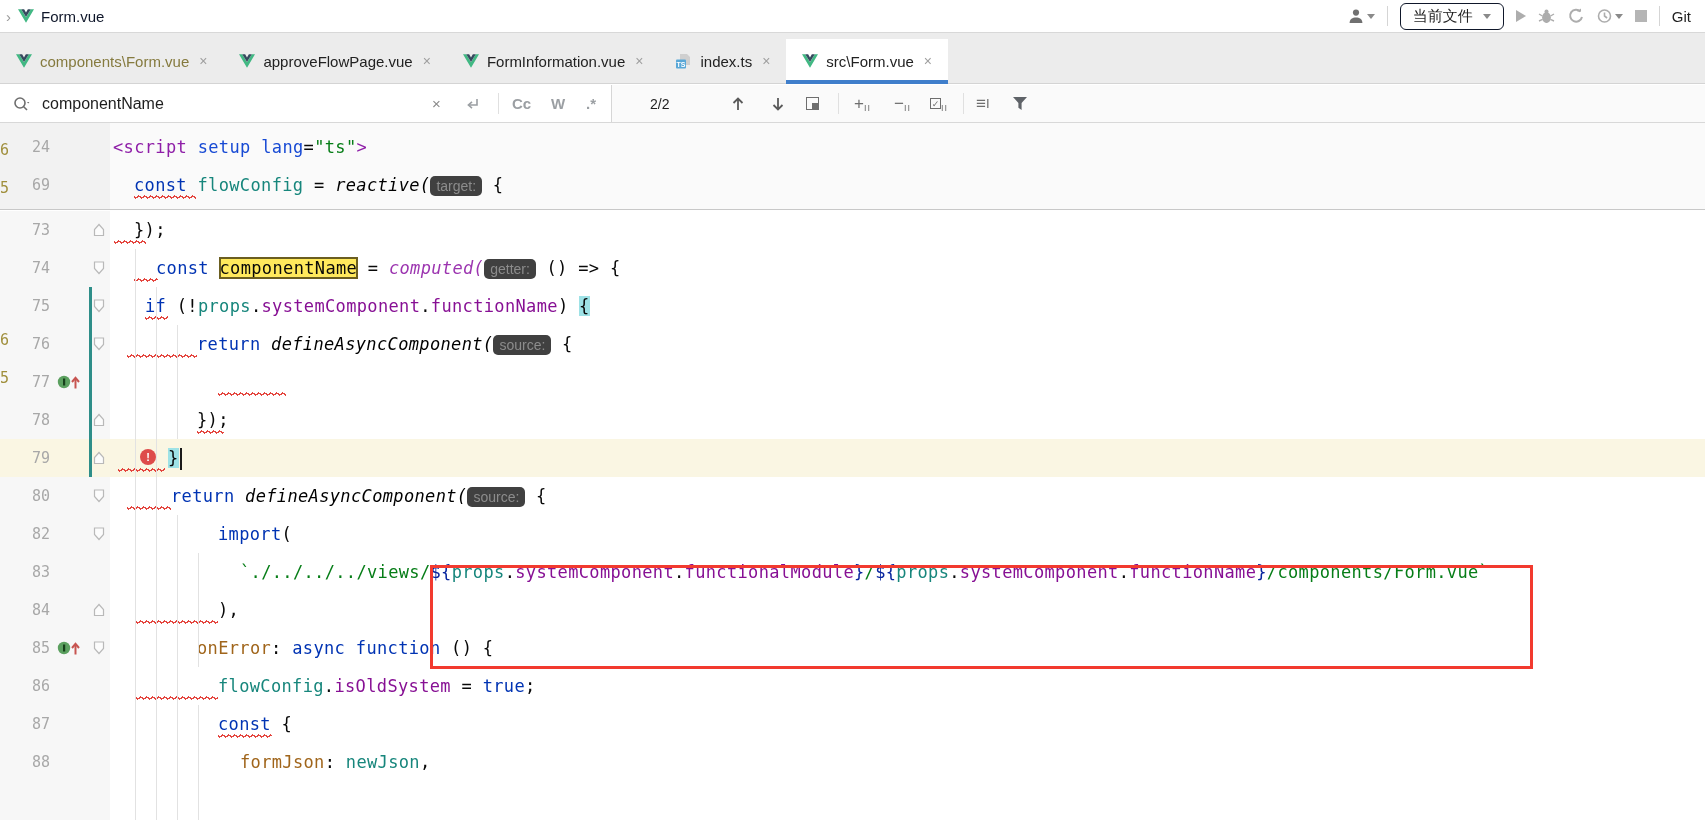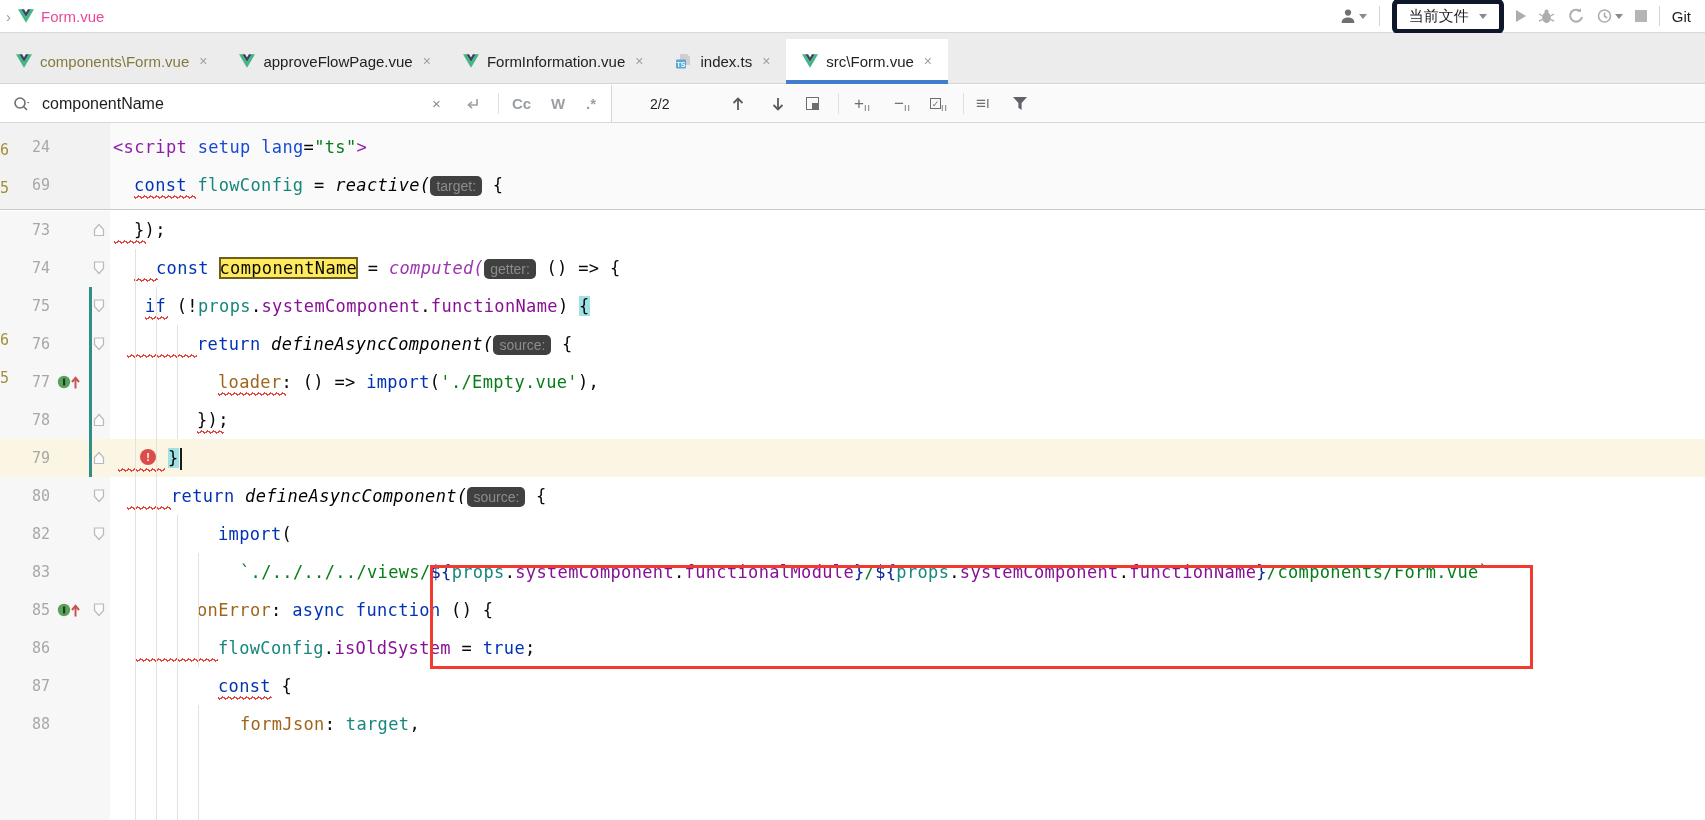--- a/index.html
+++ b/index.html
@@ -5,27 +5,27 @@
   * { margin:0; padding:0; box-sizing:border-box; }
   html,body { width:1705px; height:820px; overflow:hidden; background:#fff;
     font-family:"Liberation Sans", sans-serif; }
   #app { position:relative; width:1705px; height:820px; background:#fff; }
 
   
   #titlebar { position:absolute; left:0; top:0; width:1705px; height:33px;
     background:#FFFFFF; border-bottom:1px solid #D8D8D8; }
   .tb-left { position:absolute; left:6px; top:0; height:32px; display:flex; align-items:center; gap:7px; }
   .crumb-chev { color:#9A9A9A; font-size:15px; }
-  .tb-file { font-size:15px; color:#ec4899; }
+  .tb-file { font-size:15px; color:#0f172a; }
   .tb-right { position:absolute; right:14px; top:0; height:32px; display:flex; align-items:center; gap:12px; }
   .ghost-ico { display:inline-flex; align-items:center; gap:2px; }
   .caret-down { width:0; height:0; border-left:4px solid transparent; border-right:4px solid transparent;
     border-top:5px solid #8A8A8A; display:inline-block; }
   .v-div { width:1px; height:20px; background:#D5D5D5; }
-  .combo { display:inline-flex; align-items:center; gap:10px; border:5px solid #0f172a; border-radius:6px;
+  .combo { display:inline-flex; align-items:center; gap:10px; border:1px solid #0f172a; border-radius:6px;
     background:#fff; padding:3px 12px; font-size:15px; color:#1F1F1F; }
   .play-tri { width:0; height:0; border-top:6px solid transparent; border-bottom:6px solid transparent;
     border-left:10px solid #ADADAD; display:inline-block; }
   .stop-sq { width:12px; height:12px; background:#B5B5B5; display:inline-block; }
   .git-label { font-size:15px; color:#1F1F1F; }
 
   
   #tabbar { position:absolute; left:0; top:33px; width:1705px; height:51px; background:#ECECEC;
     border-bottom:1px solid #D4D4D4; display:flex; align-items:flex-end; }
   .tab { position:relative; height:44px; display:flex; align-items:center; gap:8px; padding:0 16px;
@@ -332,21 +332,20 @@
       <div class="crow">
         <span class="lnum">77</span>
         <span class="impl-ico">
           <svg width="26" height="18" viewBox="0 0 26 18">
             <circle cx="8" cy="9" r="6.2" fill="#5BA05F"></circle>
             <rect x="7" y="5.5" width="2.2" height="7" fill="#17401B"></rect>
             <path d="M19.5 15.5V6" stroke="#C75450" stroke-width="2" fill="none"></path>
             <path d="M16 9 19.5 4.8 23 9" stroke="#C75450" stroke-width="2" fill="none"></path>
           </svg>
         </span>
-        <span class="tok-line" style="left: 218px;"><span class="tk obj">loader</span><span class="tk plain">: () =&gt; </span><span class="tk kw">import</span><span class="tk plain">(</span><span class="tk str">'./Empty.vue'</span><span class="tk plain">),</span></span>
         <div class="wavy" style="left: 218px; width: 68px;"></div>
       </div>
       <div class="crow">
         <span class="lnum">78</span>
         <span class="fold-ico">
           <svg width="12" height="14" viewBox="0 0 12 14">
             <polygon points="6,1.5 10.5,6.5 10.5,12.5 1.5,12.5 1.5,6.5" fill="#FCFCFC" stroke="#B9B9B9" stroke-width="1.2"></polygon>
           </svg>
         </span>
         <span class="tok-line" style="left: 197px;"><span class="tk plain">});</span></span>
@@ -378,20 +377,30 @@
         <span class="fold-ico">
           <svg width="12" height="14" viewBox="0 0 12 14">
             <polygon points="1.5,1 10.5,1 10.5,7.5 6,12.5 1.5,7.5" fill="#FCFCFC" stroke="#B9B9B9" stroke-width="1.2"></polygon>
           </svg>
         </span>
         <span class="tok-line" style="left: 218px;"><span class="tk kw">import</span><span class="tk plain">(</span></span>
       </div>
       <div class="crow">
         <span class="lnum">83</span>
         <span class="tok-line" style="left: 240px;"><span class="tk str">`./../../../views/</span><span class="tk tpl">${</span><span class="tk teal">props</span><span class="tk plain">.</span><span class="tk prop">systemComponent</span><span class="tk plain">.</span><span class="tk prop">functionalModule</span><span class="tk tpl">}</span><span class="tk str">/</span><span class="tk tpl">${</span><span class="tk teal">props</span><span class="tk plain">.</span><span class="tk prop">systemComponent</span><span class="tk plain">.</span><span class="tk prop">functionName</span><span class="tk tpl">}</span><span class="tk str">/components/Form.vue`</span></span>
+      </div>
+      <div class="crow">
+        <span class="lnum">84</span>
+        <span class="fold-ico">
+          <svg width="12" height="14" viewBox="0 0 12 14">
+            <polygon points="6,1.5 10.5,6.5 10.5,12.5 1.5,12.5 1.5,6.5" fill="#FCFCFC" stroke="#B9B9B9" stroke-width="1.2"></polygon>
+          </svg>
+        </span>
+        <span class="tok-line" style="left: 218px;"><span class="tk plain">),</span></span>
+        <div class="wavy" style="left: 136px; width: 82px;"></div>
       </div>
       <div class="crow">
         <span class="lnum">85</span>
         <span class="impl-ico">
           <svg width="26" height="18" viewBox="0 0 26 18">
             <circle cx="8" cy="9" r="6.2" fill="#5BA05F"></circle>
             <rect x="7" y="5.5" width="2.2" height="7" fill="#17401B"></rect>
             <path d="M19.5 15.5V6" stroke="#C75450" stroke-width="2" fill="none"></path>
             <path d="M16 9 19.5 4.8 23 9" stroke="#C75450" stroke-width="2" fill="none"></path>
           </svg>
@@ -408,21 +417,21 @@
         <span class="tok-line" style="left: 218px;"><span class="tk teal">flowConfig</span><span class="tk plain">.</span><span class="tk prop">isOldSystem</span><span class="tk plain"> = </span><span class="tk kw">true</span><span class="tk plain">;</span></span>
         <div class="wavy" style="left: 136px; width: 82px;"></div>
       </div>
       <div class="crow">
         <span class="lnum">87</span>
         <span class="tok-line" style="left: 218px;"><span class="tk kw">const</span><span class="tk plain"> {</span></span>
         <div class="wavy" style="left: 218px; width: 54px;"></div>
       </div>
       <div class="crow">
         <span class="lnum">88</span>
-        <span class="tok-line" style="left: 240px;"><span class="tk obj">formJson</span><span class="tk plain">: </span><span class="tk teal">target</span><span class="tk plain">,</span></span>
+        <span class="tok-line" style="left: 240px;"><span class="tk obj">formJson</span><span class="tk plain">: </span><span class="tk teal">newJson</span><span class="tk plain">,</span></span>
       </div>
       <div class="guide" style="left: 135px; top: 38px; height: 571px;"></div>
       <div class="guide" style="left: 156px; top: 76px; height: 533px;"></div>
       <div class="guide" style="left: 177px; top: 114px; height: 114px;"></div>
       <div class="guide" style="left: 177px; top: 304px; height: 305px;"></div>
       <div class="guide" style="left: 198px; top: 342px; height: 114px;"></div>
       <div class="guide" style="left: 198px; top: 494px; height: 115px;"></div>
       <div id="vcs-bar" style="left: 89px; top: 76px; height: 190px;"></div>
     </div>
 

